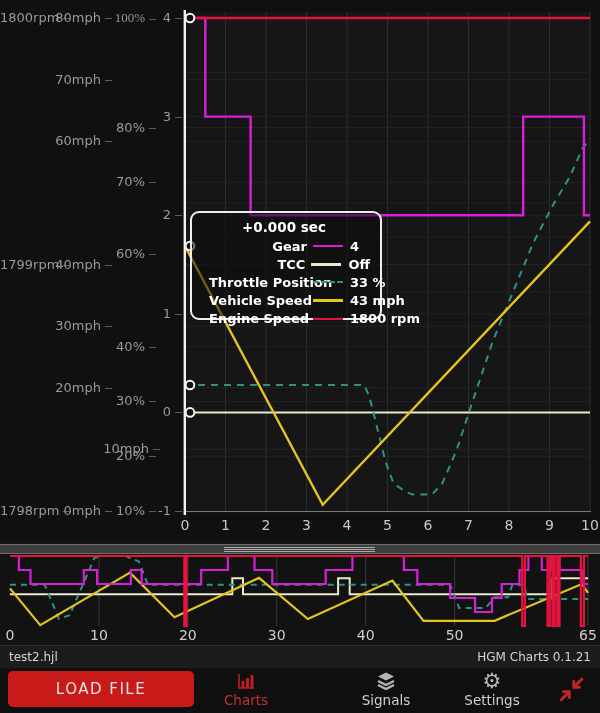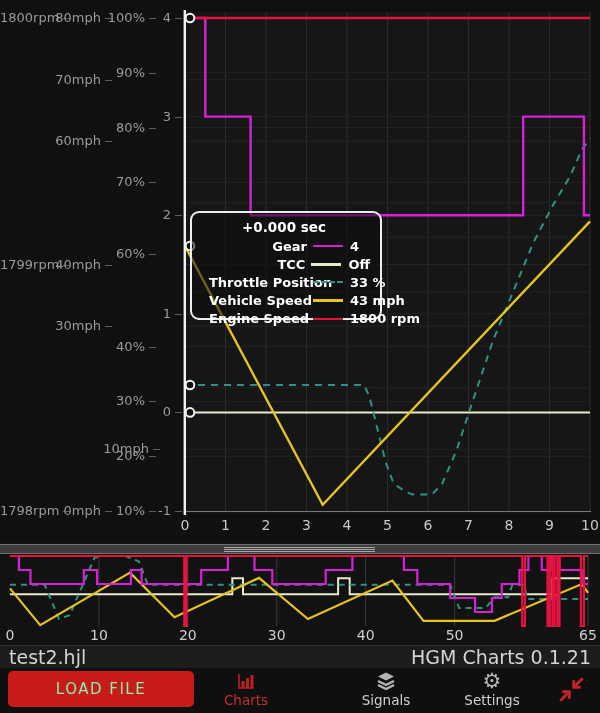--- a/index.html
+++ b/index.html
@@ -46,28 +46,28 @@
     content:""; position:absolute; left:0; right:0; top:1.5px; border-top:1px solid #a8a8a8;
   }
   
   #overview { position:absolute; left:0; top:554px; width:600px; height:90px; }
   #ov-xlabels .xlab { color:#cfcfcf; }
   
   #statusbar {
     position:absolute; left:0; top:645px; width:600px; height:23px;
     background:#1c1c1c; border-top:1px solid #2e2e2e;
     display:flex; justify-content:space-between; align-items:center;
-    padding:0 9px; font-size:19px; color:#d4d4d4;
+    padding:0 9px; font-size:12px; color:#d4d4d4;
   }
   
   #toolbar { position:absolute; left:0; top:668px; width:600px; height:45px; background:#0f0f0f; }
   #load-file {
     position:absolute; left:8px; top:3px; width:186px; height:36px;
     background:#c91a1a; border:none; border-radius:5px;
-    color:#86efac; font-size:15px; letter-spacing:1.5px;
+    color:#e5e5e5; font-size:15px; letter-spacing:1.5px;
     font-family:"DejaVu Sans","Liberation Sans",sans-serif; cursor:pointer;
   }
   .tab { position:absolute; top:2px; width:72px; display:flex; flex-direction:column; align-items:center; cursor:pointer; }
   .tab .ticon { height:22px; display:flex; align-items:center; justify-content:center; }
   .tab .tlabel { font-size:13.5px; line-height:16px; color:#cfcfcf; }
   .tab.active .tlabel { color:#c23030; }
   #tab-charts { left:210px; }
   #tab-signals { left:350px; }
   #tab-settings { left:456px; }
   #collapse-btn { position:absolute; left:557px; top:7px; width:29px; height:29px; cursor:pointer; }
@@ -125,26 +125,26 @@
       <div class="ylab" style="top: 10px;">1800rpm</div>
       <div class="ylab" style="top: 256.5px;">1799rpm</div>
       <div class="ylab" style="top: 503px;">1798rpm</div>
     </div>
   <div class="yaxis" id="ax-mph" style="width:112px">
       <div class="ylab" style="top: 10px;">80mph</div>
       <div class="ylab" style="top: 71.625px;">70mph</div>
       <div class="ylab" style="top: 133.25px;">60mph</div>
       <div class="ylab" style="top: 256.5px;">40mph</div>
       <div class="ylab" style="top: 318.125px;">30mph</div>
+      <div class="ylab" style="top: 379.75px;">20mph</div>
       <div class="ylab" style="top: 441.375px; margin-left: 48px;">10mph</div>
       <div class="ylab" style="top: 503px;">0mph</div>
     </div>
   <div class="yaxis" id="ax-pct" style="width:156px">
-      <div class="ylab" style="top: 10px;">100%</div>
-      <div class="ylab" style="top: 64.7778px;">90%</div>
+      <div class="ylab" style="top: 10px; font-family: Liberation Serif, serif;">100%</div>
       <div class="ylab" style="top: 119.556px;">80%</div>
       <div class="ylab" style="top: 174.333px;">70%</div>
       <div class="ylab" style="top: 229.111px; margin-top: 17px;">60%</div>
       <div class="ylab" style="top: 338.667px;">40%</div>
       <div class="ylab" style="top: 393.444px;">30%</div>
       <div class="ylab" style="top: 448.222px;">20%</div>
       <div class="ylab" style="top: 503px;">10%</div>
     </div>
   <div class="yaxis" id="ax-gear" style="width:182px">
       <div class="ylab" style="top: 10px;">4</div>

